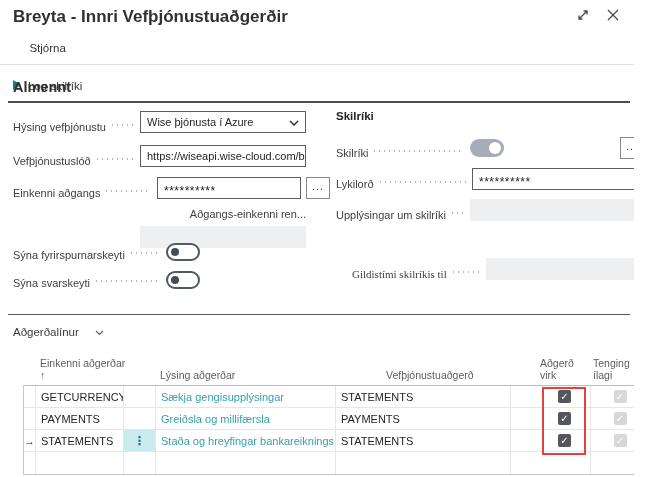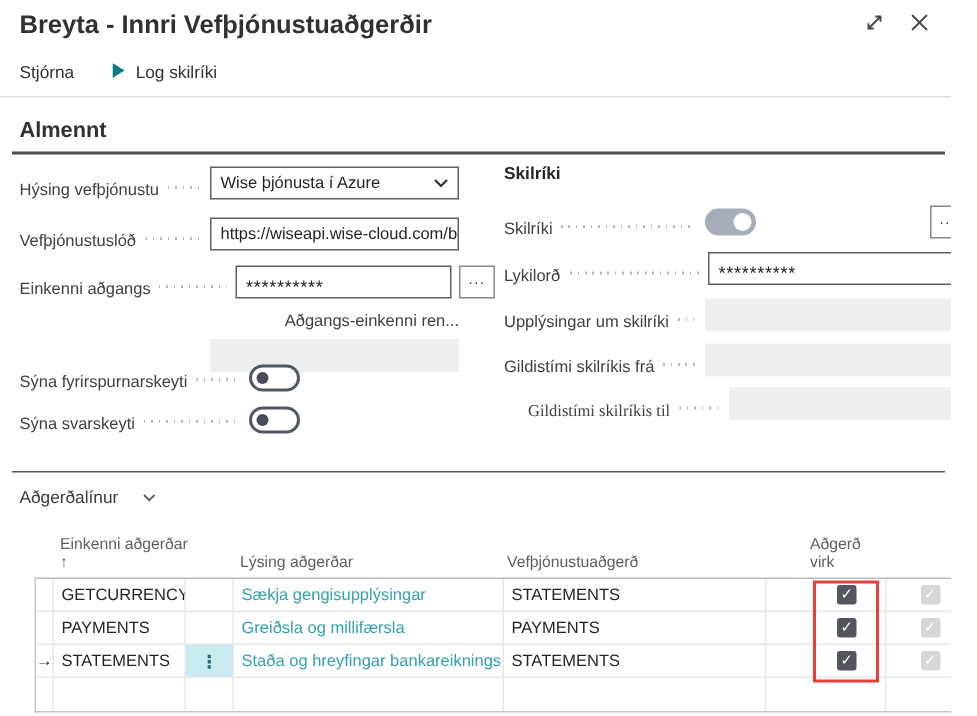--- a/index.html
+++ b/index.html
@@ -6,21 +6,21 @@
   #page{position:relative;width:634px;height:477px;background:#fff;overflow:hidden;
         font-family:"Liberation Sans","DejaVu Sans",sans-serif;color:#252423;}
 
   
   .win-title{position:absolute;left:13px;top:7px;font-size:17px;font-weight:700;color:#323130;}
   .win-icons{position:absolute;right:14px;top:8px;display:flex;gap:16px;}
   .win-icons svg{display:block;}
 
   
   .menubar{position:absolute;left:13px;top:42px;display:flex;align-items:center;gap:26px;
-           font-size:11.5px;color:#323130;}
+           font-size:11.5px;color:#323130;flex-direction:column;}
   .menu-item{display:flex;align-items:center;gap:6px;cursor:pointer;}
   .menu-sep{position:absolute;left:0;right:0;top:64px;border-top:1px solid #e1dfdd;}
 
   
   .sec-title{position:absolute;left:13px;top:79px;font-size:14.5px;font-weight:700;color:#323130;}
   .rule-dark1{position:absolute;left:8px;right:4px;top:101px;border-top:2px solid #4e4d4b;}
   .rule-dark2{position:absolute;left:8px;right:4px;top:314px;border-top:1px solid #55544f;}
 
   
   .frow{position:absolute;display:flex;align-items:flex-end;height:22px;font-size:11px;color:#404040;}
@@ -184,25 +184,20 @@
     <span class="leader"></span>
     <span class="textbox pwd" style="width:170px;">**********</span>
   </div>
 
   <div class="frow" style="left:336px;top:199px;width:306px;">
     <span class="flabel">Upplýsingar um skilríki</span>
     <span class="leader"></span>
     <span class="disabledbox" style="width:172px;"></span>
   </div>
 
-  <div class="frow" style="left:336px;top:229px;width:306px;">
-    <span class="flabel">Gildistími skilríkis frá</span>
-    <span class="leader"></span>
-    <span class="disabledbox" style="width:172px;"></span>
-  </div>
 
   <div class="frow" style="left:352px;top:258px;width:306px;font-family:Liberation Serif, serif;">
     <span class="flabel">Gildistími skilríkis til</span>
     <span class="leader"></span>
     <span class="disabledbox" style="width:172px;"></span>
   </div>
 
   <div class="rule-dark2"></div>
   <div class="lines-title">
     <span>Aðgerðalínur</span>
@@ -215,23 +210,26 @@
 
   <div class="tbl">
     <div class="thead">
       <div class="hcell"></div>
       <div class="hcell hpad">
         <span class="hspan-nowrap">Einkenni aðgerðar</span>
         <span>↑</span>
       </div>
       <div class="hcell"></div>
       <div class="hcell hpad">Lýsing aðgerðar</div>
-      <div class="hcell" style="padding-left:3px;">Vefþjónustuaðgerð</div>
+      <div class="hcell" style="padding-left:3px;margin-left:48px;">Vefþjónustuaðgerð</div>
       <div class="hcell h-virk">
         <span>Aðgerð virk</span>
+      </div>
+      <div class="hcell h-ilagi">
+        <span>Tenging ílagi</span>
       </div>
     </div>
 
     <div class="tbody">
 
       <div class="trow">
         <div class="tcell tcell-center"></div>
         <div class="tcell">GETCURRENCY</div>
         <div class="tcell tcell-center"></div>
         <div class="tcell cell-link">Sækja gengisupplýsingar</div>

